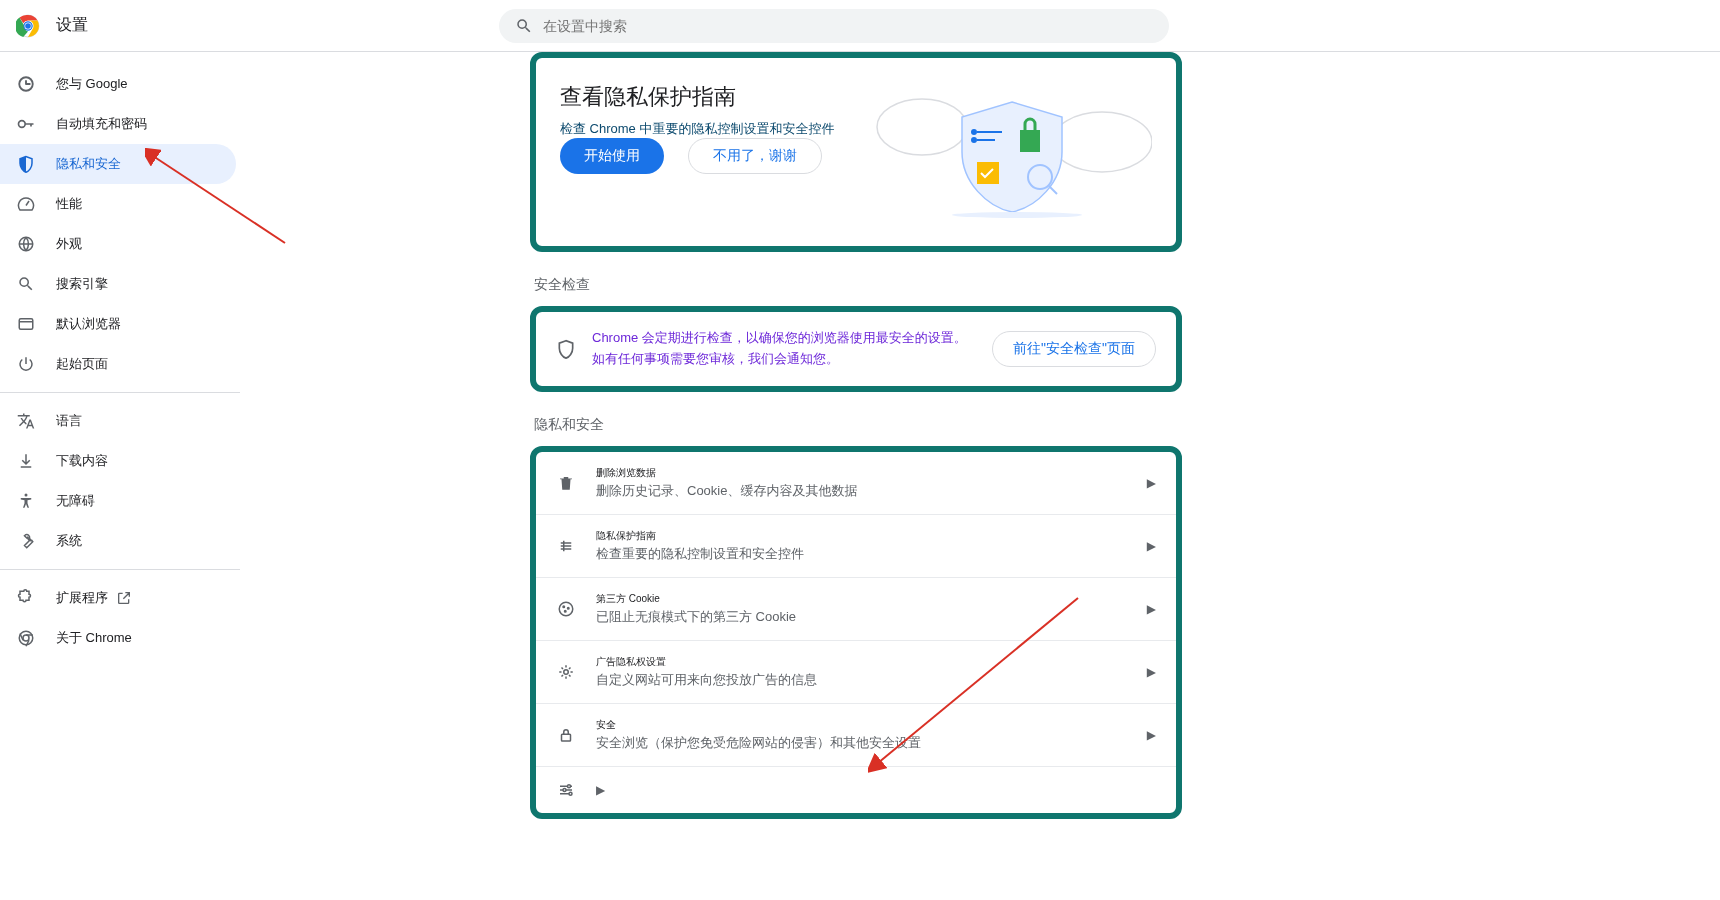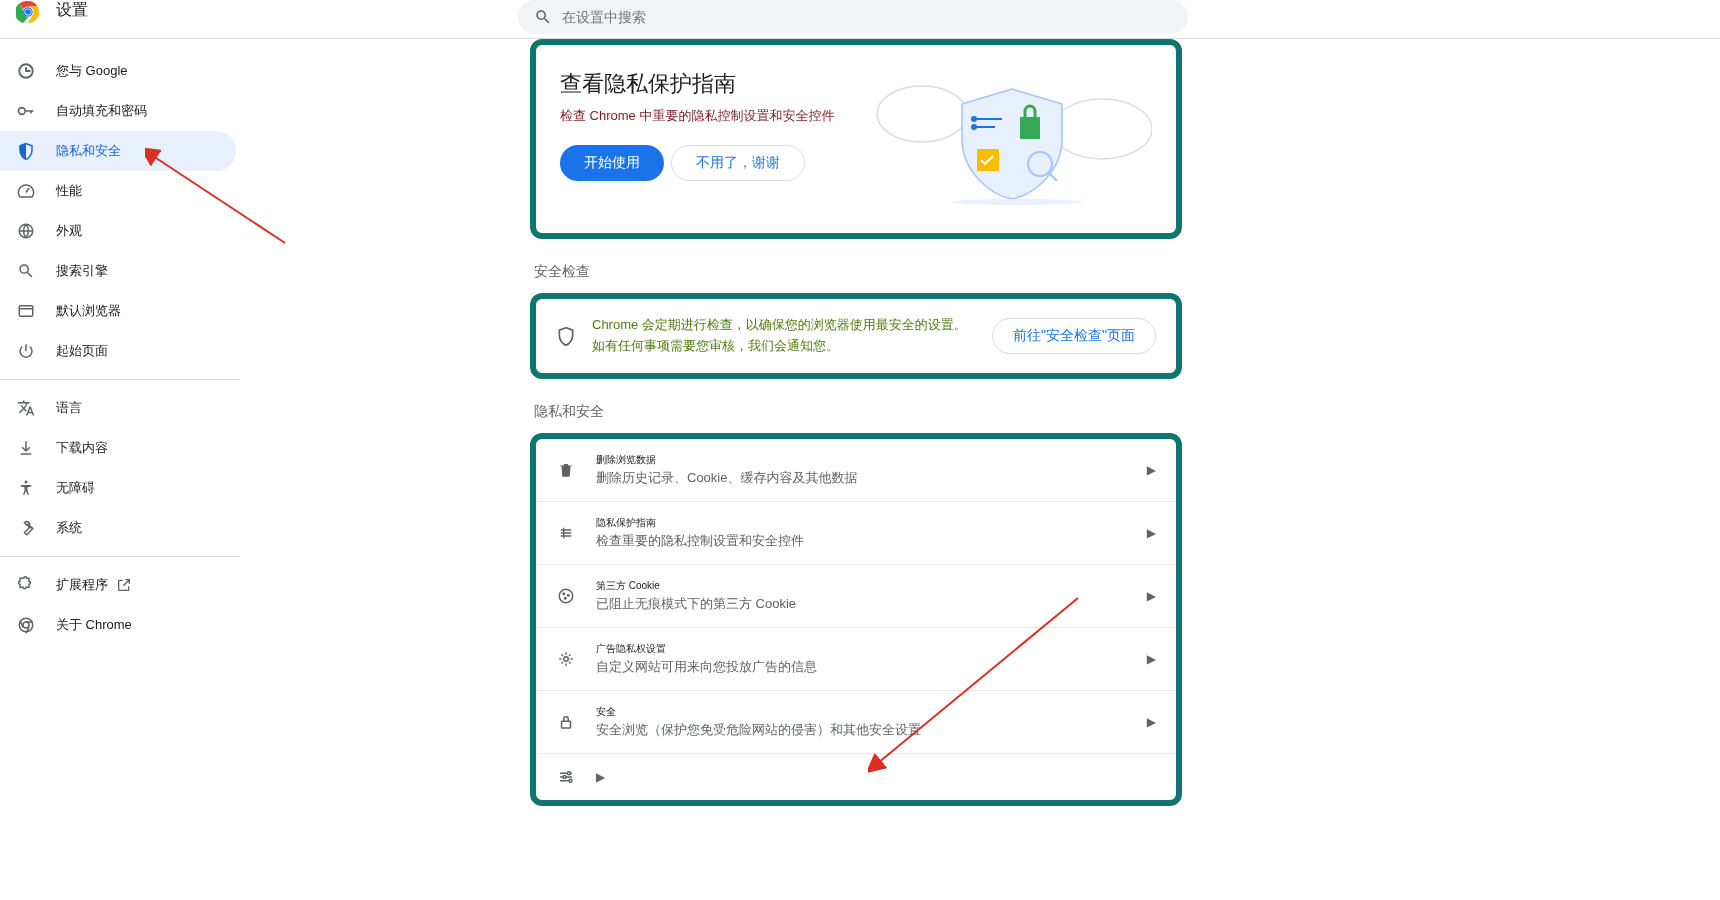--- a/index.html
+++ b/index.html
@@ -1,21 +1,21 @@
 <!DOCTYPE html>
 <html><head>
 <meta charset="utf-8">
 <style>
   * { box-sizing: border-box; margin: 0; padding: 0; }
   body { font-family: "Microsoft YaHei", Arial, sans-serif; color: #202124; background: #fff; font-size: 14px; }
   
-  .header { display: flex; align-items: flex-start; height: 39px; padding: 0 16px; border-bottom: 1px solid #dadce0; }
+  .header { display: flex; align-items: center; height: 52px; padding: 0 16px; border-bottom: 1px solid #dadce0; }
   .chrome-logo { width: 24px; height: 24px; margin-right: 16px; }
   .header-title { font-size: 16px; color: #202124; margin-right: auto; }
-  .search-container { width: 670px; margin: 0 auto; position: absolute; left: 518px; }
+  .search-container { width: 670px; margin: 0 auto; position: absolute; left: 499px; }
   .search-box { display: flex; align-items: center; background: #f1f3f4; border-radius: 20px; padding: 8px 16px; width: 100%; }
   .search-icon-svg { color: #5f6368; margin-right: 10px; }
   .search-input { border: none; background: transparent; outline: none; font-size: 14px; flex: 1; color: #5f6368; }
   
   .container { display: flex; }
   .sidebar { width: 256px; padding-top: 12px; }
   .sidebar-divider { border: none; border-top: 1px solid #dadce0; margin: 8px 0; width: 240px; }
   .sidebar-item { display: flex; align-items: center; padding: 0 16px; height: 40px; cursor: pointer; border-radius: 0 20px 20px 0; margin-right: 20px; }
   .sidebar-item.active { background: #e8f0fe; color: #1967d2; }
   .sidebar-item.active .sidebar-icon { color: #1967d2; }
@@ -23,31 +23,31 @@
   .sidebar-label { font-size: 13px; }
   .sidebar-ext { display: flex; align-items: center; }
   .ext-icon { margin-left: 8px; color: #5f6368; }
   
   .content { flex: 1; padding: 0 24px 40px 24px; max-width: 700px; margin-left: 250px; }
   
   .card { border: 6px solid #0f766e; border-radius: 12px; background: #fff; margin-bottom: 16px; }
   .privacy-guide { padding: 24px; display: flex; justify-content: space-between; align-items: flex-start; }
   .privacy-guide-text { flex: 1; }
   .privacy-guide-title { font-size: 22px; font-weight: 400; margin-bottom: 8px; }
-  .privacy-guide-desc { font-size: 13px; color: #7f1d1d; margin-bottom: 20px; }
-  .privacy-guide-buttons { display: flex; gap: 7px; }
+  .privacy-guide-desc { font-size: 13px; color: #0c4a6e; }
+  .privacy-guide-buttons { display: flex; gap: 24px; }
   .btn-primary { background: #1a73e8; color: #fff; border: none; border-radius: 18px; padding: 8px 24px; font-size: 14px; cursor: pointer; }
   .btn-secondary { background: #fff; color: #1a73e8; border: 1px solid #dadce0; border-radius: 18px; padding: 8px 24px; font-size: 14px; cursor: pointer; }
   .privacy-guide-illustration { width: 280px; height: 140px; position: relative; }
   
   .section-title { font-size: 14px; color: #5f6368; margin: 24px 0 12px 4px; }
   
   .safety-check { padding: 16px 20px; display: flex; align-items: center; gap: 16px; }
   .safety-icon { color: #5f6368; flex-shrink: 0; }
-  .safety-text { flex: 1; font-size: 13px; color: #4d7c0f; line-height: 1.6; }
+  .safety-text { flex: 1; font-size: 13px; color: #6d28d9; line-height: 1.6; }
   .btn-outline { background: #fff; color: #1a73e8; border: 1px solid #dadce0; border-radius: 18px; padding: 8px 20px; font-size: 14px; cursor: pointer; white-space: nowrap; }
   
   .list-item { display: flex; align-items: center; padding: 14px 20px; border-top: 1px solid #e8eaed; cursor: pointer; }
   .list-item:first-child { border-top: none; }
   .list-icon { color: #5f6368; width: 20px; margin-right: 20px; flex-shrink: 0; display:flex; align-items:center; justify-content:center;}
   .list-content { flex: 1; }
   .list-title { font-size: 10px; color: #202124; margin-bottom: 2px; }
   .list-desc { font-size: 13px; color: #5f6368; }
   .list-arrow { color: #5f6368; font-size: 12px; }
   

